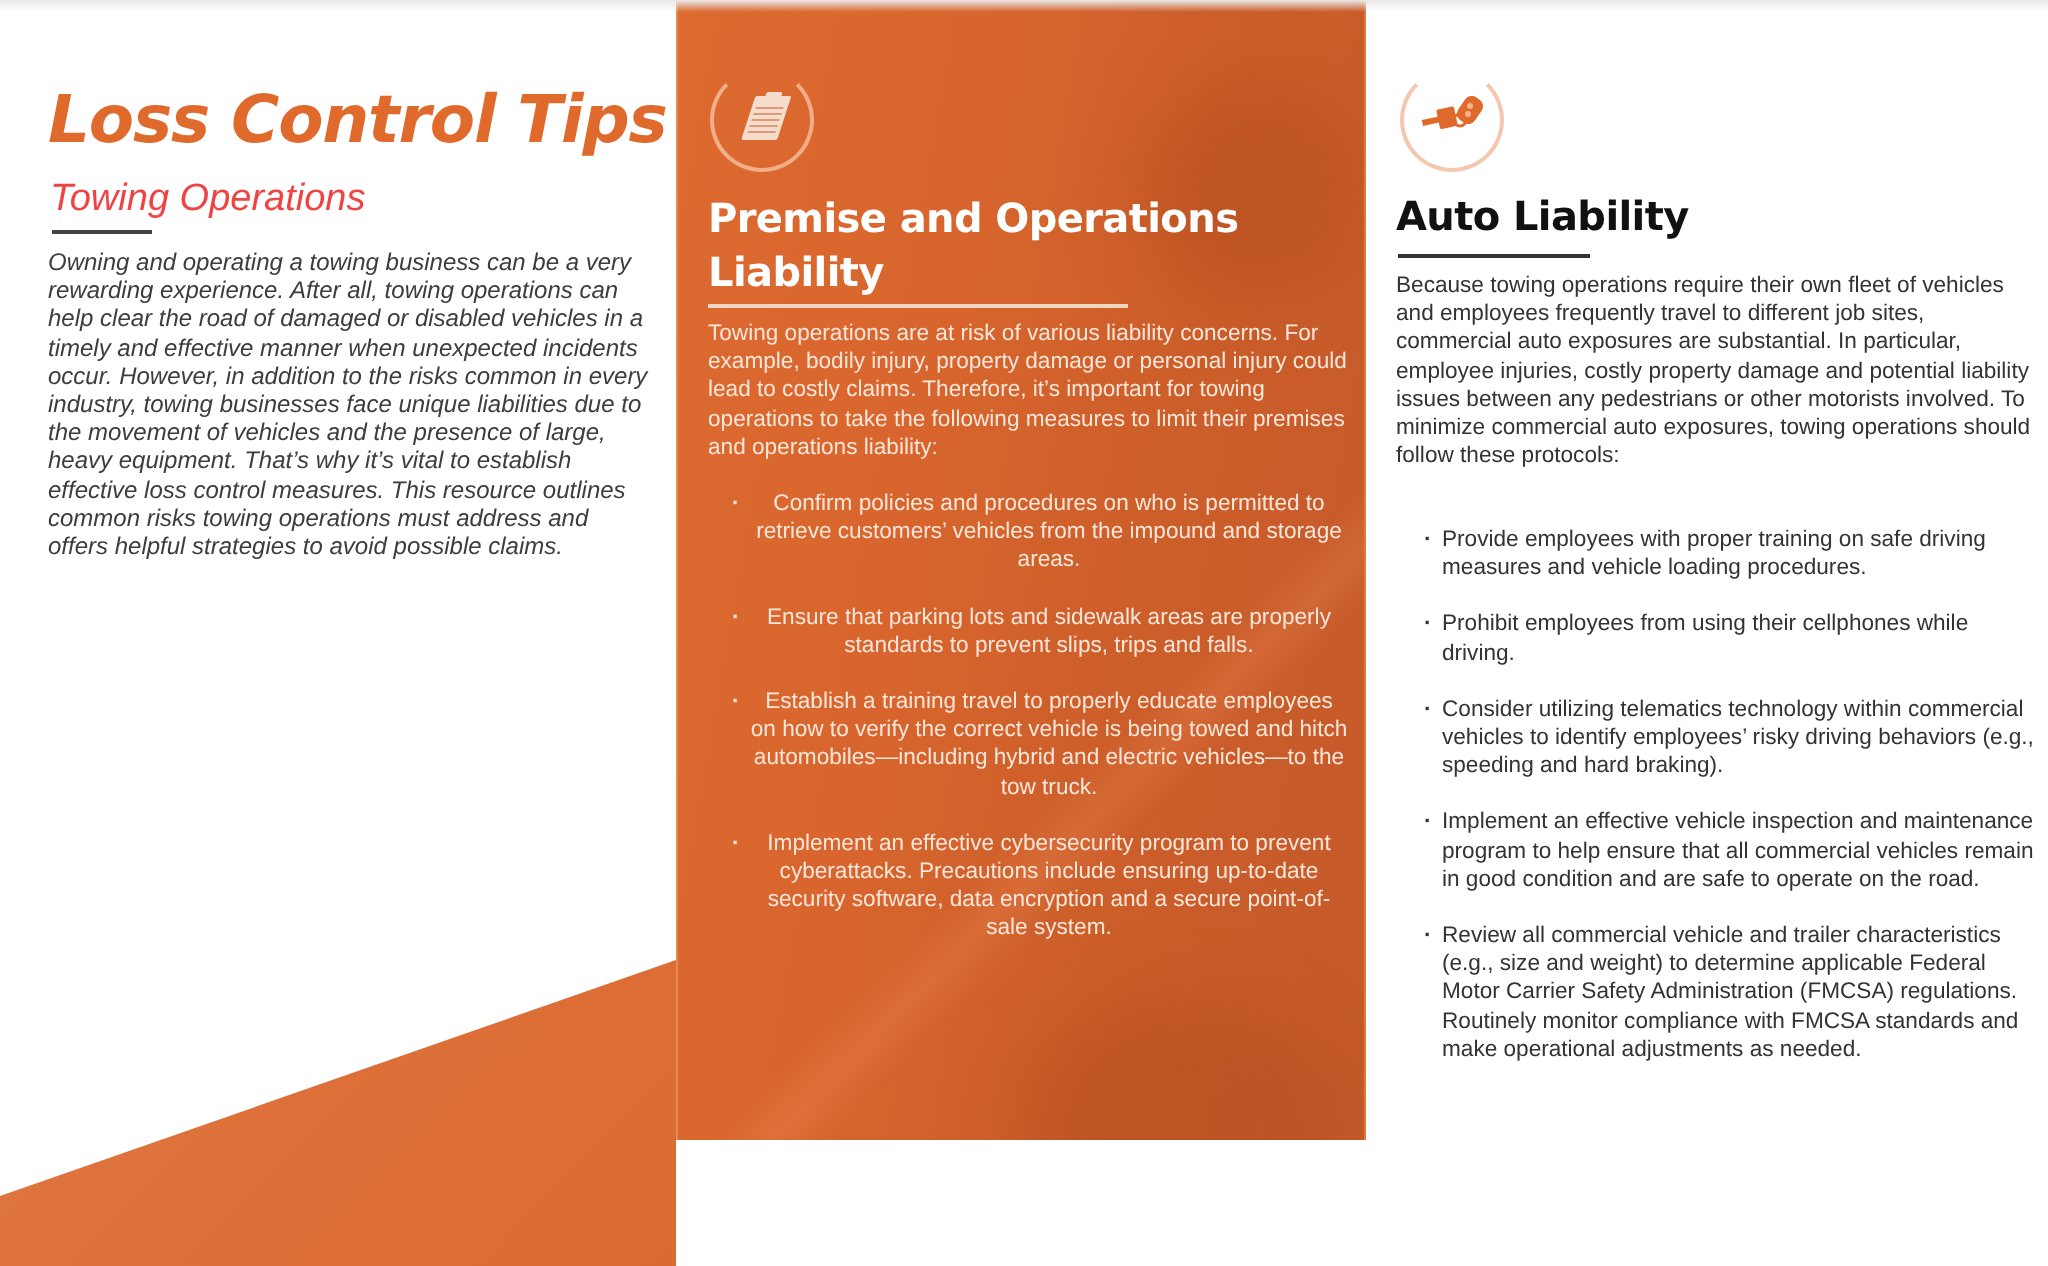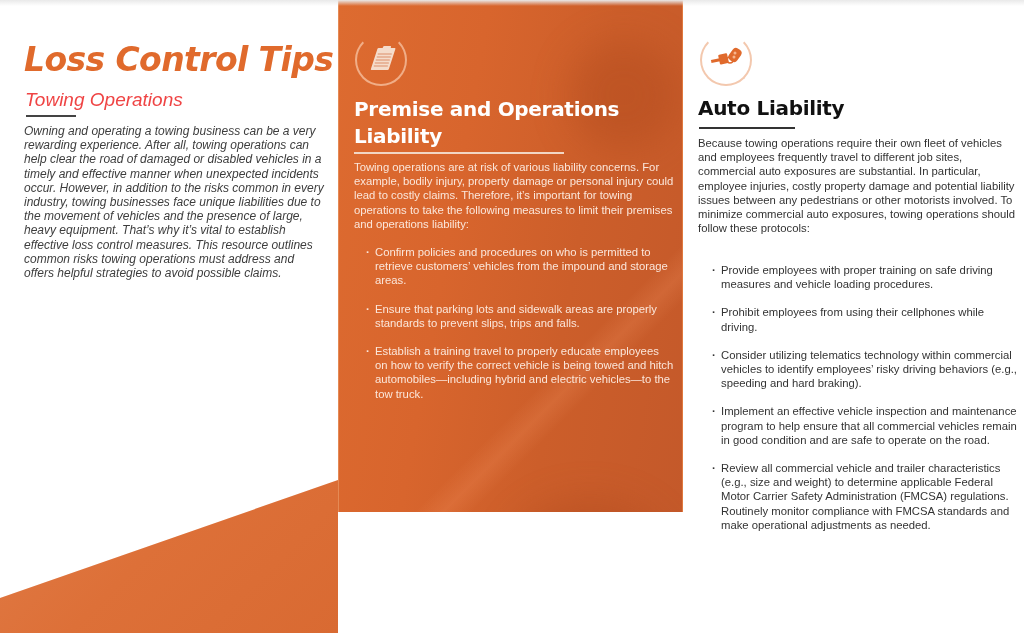--- a/index.html
+++ b/index.html
@@ -17,36 +17,36 @@
   .sub-rule { position: absolute; left: 26px; top: 115px; width: 50px; height: 2px; background: #444; }
   .intro { position: absolute; left: 24px; top: 124px; width: 302px; font-size: 12px; line-height: 14.2px; color: #3d3d3d; }
   .wedge { position: absolute; left: 0; top: 480px; width: 338px; height: 153px;
     background: linear-gradient(135deg, #e07a45 0%, #dd7038 45%, #d96a32 100%);
     clip-path: polygon(100% 0, 100% 100%, 0 100%, 0 118px); }
   .wedge-edge { position: absolute; left: 0; top: 480px; width: 338px; height: 153px;
     background: linear-gradient(#f7ece4, #f7ece4);
     clip-path: polygon(100% 0, 100% 6px, 0 124px, 0 118px); opacity: 0.7; }
 
   
-  .col-mid { position: absolute; left: 338px; top: 0; width: 345px; height: 512px; overflow: hidden;
+  .col-mid { position: absolute; left: 338px; top: 0; width: 345px; height: 570px; overflow: hidden;
     background: linear-gradient(100deg, #dd6b30 0%, #d8652d 35%, #cc5e2a 65%, #c4592a 100%);
     border-left: 1px solid #e58a55; border-right: 1px solid #e0793f; }
   .mid-streak { position: absolute; left: 0; top: 0; width: 345px; height: 633px;
     background: linear-gradient(135deg, rgba(255,255,255,0) 60%, rgba(255,160,110,0.18) 63%, rgba(255,255,255,0) 66%); }
   .mid-blob { position: absolute; border-radius: 50%; filter: blur(18px); background: rgba(170,70,25,0.35); }
   .icon-ring { position: absolute; width: 52px; height: 52px; border-radius: 50%;
     border: 2px solid; border-top-color: transparent !important; }
   .mid-ring { left: 16px; top: 34px; border-color: rgba(255,220,195,0.6); }
   .mid-icon { position: absolute; left: 28px; top: 44px; width: 30px; height: 30px; }
   .mid-heading { position: absolute; left: 15px; top: 96px; width: 300px; font-size: 20px; line-height: 27px;
     font-weight: 900; color: #ffffff; font-family: "DejaVu Sans", sans-serif; letter-spacing: -0.3px; }
   .mid-rule { position: absolute; left: 15px; top: 152px; width: 210px; height: 2px; background: #f2d6c4; }
   .mid-body { position: absolute; left: 15px; top: 160px; width: 320px; font-size: 11.3px; line-height: 14.2px; color: #fbe6da; }
   .bullets { list-style: none; }
-  .mid-bullets { position: absolute; left: 30px; top: 245px; width: 305px; }
+  .mid-bullets { position: absolute; left: 30px; top: 245px; width: 305px; text-align: center; }
   .bullets li { position: relative; padding-left: 6px; font-size: 11.3px; line-height: 14.2px; margin-bottom: 14px; }
   .bullets li::before { content: "\00B7"; position: absolute; left: -3px; top: 0; font-weight: 700; }
   .mid-bullets li { color: #fbe6da; }
 
   
   .col-right { position: absolute; left: 683px; top: 0; width: 341px; height: 633px; }
   .right-ring { left: 17px; top: 34px; border-color: #f3c8ae; }
   .right-icon { position: absolute; left: 26px; top: 43px; width: 36px; height: 30px; }
   .right-heading { position: absolute; left: 15px; top: 96px; font-size: 20px; font-weight: 900; color: #111;
     font-family: "DejaVu Sans", sans-serif; letter-spacing: -0.3px; }
@@ -87,20 +87,21 @@
     </g>
   </svg>
 
   <h3 class="mid-heading">Premise and Operations Liability</h3>
   <div class="mid-rule"></div>
   <p class="mid-body">Towing operations are at risk of various liability concerns. For example, bodily injury, property damage or personal injury could lead to costly claims. Therefore, it’s important for towing operations to take the following measures to limit their premises and operations liability:</p>
   <ul class="bullets mid-bullets">
     <li>Confirm policies and procedures on who is permitted to retrieve customers’ vehicles from the impound and storage areas.</li>
     <li>Ensure that parking lots and sidewalk areas are properly standards to prevent slips, trips and falls.</li>
     <li>Establish a training travel to properly educate employees on how to verify the correct vehicle is being towed and hitch automobiles—including hybrid and electric vehicles—to the tow truck.</li>
+    <li>Implement an effective cybersecurity program to prevent cyberattacks. Precautions include ensuring up-to-date security software, data encryption and a secure point-of-sale system.</li>
   </ul>
 </section>
 
 <section class="col-right">
   <div class="icon-ring right-ring"></div>
   <svg class="right-icon" viewBox="0 0 36 30">
     <rect x="2" y="16" width="10" height="3" fill="#e06a2c" transform="rotate(-12 7 17)"></rect>
     <rect x="10" y="11" width="9" height="10" fill="#e06a2c" rx="1" transform="rotate(-12 14 16)"></rect>
     <circle cx="21" cy="17" r="3" fill="none" stroke="#e06a2c" stroke-width="1.5"></circle>
     <rect x="21" y="5" width="10" height="14" rx="4" fill="#e06a2c" transform="rotate(35 26 12)"></rect>

